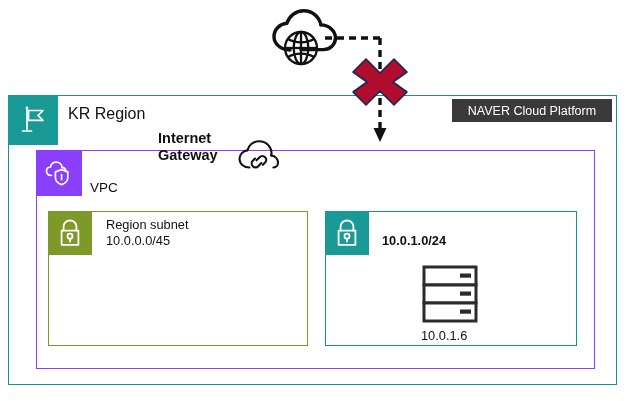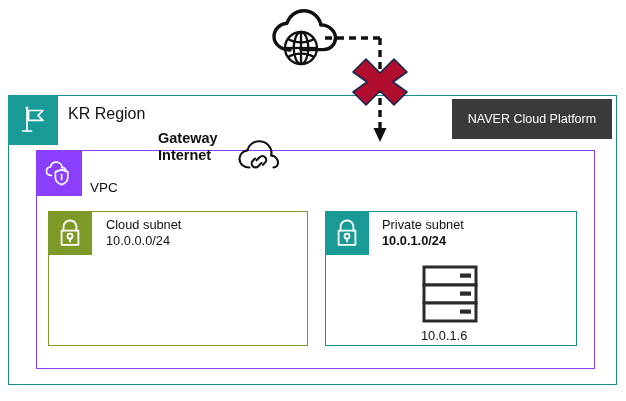--- a/index.html
+++ b/index.html
@@ -39,21 +39,21 @@
   #vpc-icon-tile{left:36px;top:150px;width:46px;height:46px;background:#8a3ffc;}
   #public-lock-tile{left:48px;top:211px;width:44px;height:44px;background:#7d9928;}
   #private-lock-tile{left:325px;top:211px;width:44px;height:44px;background:#1a9a97;}
 
   
   .lbl{position:absolute;white-space:nowrap;}
   #region-label{left:68px;top:105px;font-size:16px;color:#111;}
   #vpc-label{left:90px;top:180px;font-size:13.5px;color:#111;}
 
   #ncp-badge{
-    position:absolute;left:452px;top:99px;width:160px;height:40px;
+    position:absolute;left:452px;top:99px;width:160px;height:23px;
     background:#3a3a3a;color:#ffffff;font-size:12.5px;
     display:flex;align-items:center;justify-content:center;
   }
 
   .subnet-title{position:absolute;font-size:12.8px;color:#111;line-height:15px;white-space:nowrap;}
   #public-subnet-name{left:106px;top:217px;font-weight:400;}
   #public-subnet-cidr{left:106px;top:233px;font-weight:400;}
   #private-subnet-name{left:382px;top:217px;font-weight:400;}
   #private-subnet-cidr{left:382px;top:233px;font-weight:700;}
 
@@ -105,22 +105,22 @@
         <path d="M19.1 10.3 C21.3 10.6 22.8 12.3 22.8 14.3"></path>
         <path d="M18.6 12.6 L24.8 14.9 V20.4 C24.8 24.0 22.2 26.3 18.6 27.6 C15.0 26.3 12.4 24.0 12.4 20.4 V14.9 Z"></path>
         <path d="M18.6 17.6 V22.6"></path>
       </g>
     </svg>
   </div>
   <div class="lbl" id="vpc-label">VPC</div>
 
   <div id="igw-group">
     <div id="igw-text">
+      <div>Internet</div>
       <div>Gateway</div>
-      <div>Internet</div>
     </div>
     <div id="igw-icon">
       <svg width="46" height="34" viewBox="0 0 46 34" aria-hidden="true">
         <g fill="none" stroke="#111111" stroke-width="2.1" stroke-linecap="round" stroke-linejoin="round">
           <path d="M13.5 29.5 C7.5 29.5 3.5 25.6 3.5 20.8 C3.5 16.4 7.0 12.8 11.4 12.4 C12.6 7.0 17.4 3.2 23.2 3.2 C30.0 3.2 35.5 8.5 35.5 15.1 C35.5 15.9 35.4 16.7 35.2 17.4"></path>
           <path d="M35.2 17.4 C39.3 18.2 42.0 21.3 42.0 24.6 C42.0 27.4 40.1 29.5 37.4 29.5"></path>
           <path d="M20.5 22.3 L23.6 19.2 C25.2 17.6 27.6 17.6 29.1 19.2 C30.6 20.7 30.6 23.1 29.1 24.6 L26.9 26.8"></path>
           <path d="M25.4 25.1 L22.3 28.2 C20.7 29.8 18.3 29.8 16.8 28.2 C15.3 26.7 15.3 24.3 16.8 22.8 L19.0 20.6"></path>
         </g>
       </svg>
@@ -164,35 +164,34 @@
   <div class="tile" id="public-lock-tile">
     <svg width="30" height="32" viewBox="0 0 30 32" aria-hidden="true">
       <g fill="none" stroke="#ffffff" stroke-width="1.8" stroke-linecap="round" stroke-linejoin="round">
         <path d="M8.6 13.6 V9.6 C8.6 6.1 11.4 3.5 15 3.5 C18.6 3.5 21.4 6.1 21.4 9.6 V13.6"></path>
         <rect x="6.6" y="13.6" width="16.8" height="14.2"></rect>
         <circle cx="15" cy="19.2" r="2.5"></circle>
         <line x1="15" y1="21.7" x2="15" y2="24.6"></line>
       </g>
     </svg>
   </div>
-  <div class="subnet-title" id="public-subnet-name">Cloud subnet</div>
-  <div class="subnet-title" id="public-subnet-cidr">10.0.0.0/24</div>
+  <div class="subnet-title" id="public-subnet-name">Region subnet</div>
+  <div class="subnet-title" id="public-subnet-cidr">10.0.0.0/45</div>
 
   <div class="frame" id="private-subnet-frame"></div>
   <div class="tile" id="private-lock-tile">
     <svg width="30" height="32" viewBox="0 0 30 32" aria-hidden="true">
       <g fill="none" stroke="#ffffff" stroke-width="1.8" stroke-linecap="round" stroke-linejoin="round">
         <path d="M8.6 13.6 V9.6 C8.6 6.1 11.4 3.5 15 3.5 C18.6 3.5 21.4 6.1 21.4 9.6 V13.6"></path>
         <rect x="6.6" y="13.6" width="16.8" height="14.2"></rect>
         <circle cx="15" cy="19.2" r="2.5"></circle>
         <line x1="15" y1="21.7" x2="15" y2="24.6"></line>
       </g>
     </svg>
   </div>
-  <div class="subnet-title" id="private-subnet-name">Private subnet</div>
   <div class="subnet-title" id="private-subnet-cidr">10.0.1.0/24</div>
 
   <div id="server-icon">
     <svg width="58" height="62" viewBox="0 0 58 62" aria-hidden="true">
       <g stroke="#2b2b2b" stroke-width="3" fill="#ffffff">
         <rect x="3" y="2" width="52" height="18"></rect>
         <rect x="3" y="20" width="52" height="18"></rect>
         <rect x="3" y="38" width="52" height="18"></rect>
       </g>
       <g fill="#2b2b2b">

